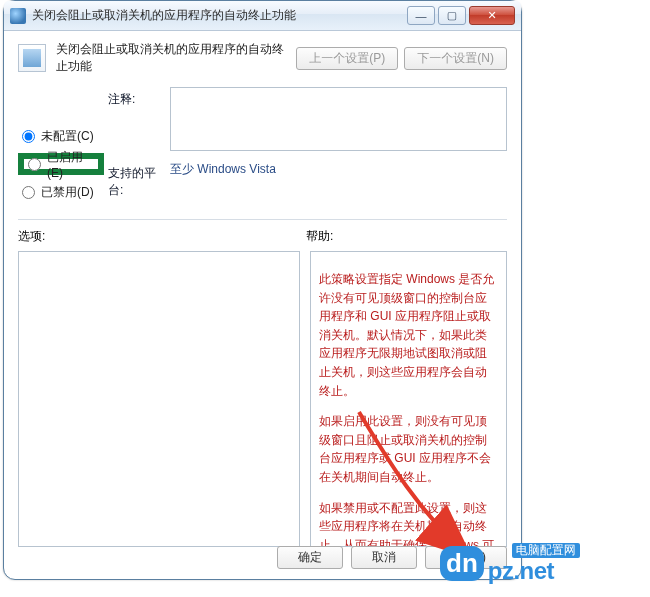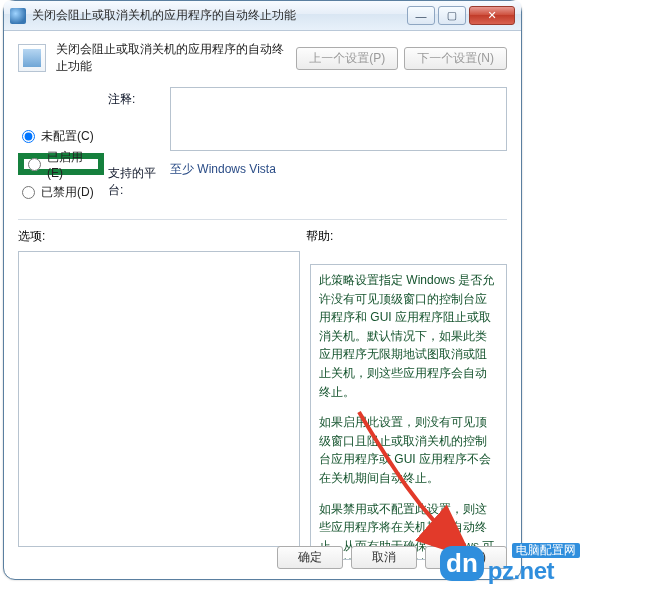--- a/index.html
+++ b/index.html
@@ -136,24 +136,23 @@
   }
   .panel {
     border: 1px solid #b7c3cf;
     background: #fff;
     height: 296px;
     overflow: auto;
   }
   .panel.left { flex: 0 0 282px; }
   .panel.right {
     flex: 1;
-    padding: 6px 8px;
-    color: #14532d;
+    padding: 18px 8px;
+    color: #b91c1c;
     line-height: 1.55;
-    margin-top: 13px;
   }
   .panel.right p { margin-bottom: 12px; }
   .footer {
     position: absolute;
     right: 14px; bottom: 10px;
     display: flex; gap: 8px;
   }
   .footer .btn { padding: 0 20px; }
 
   

